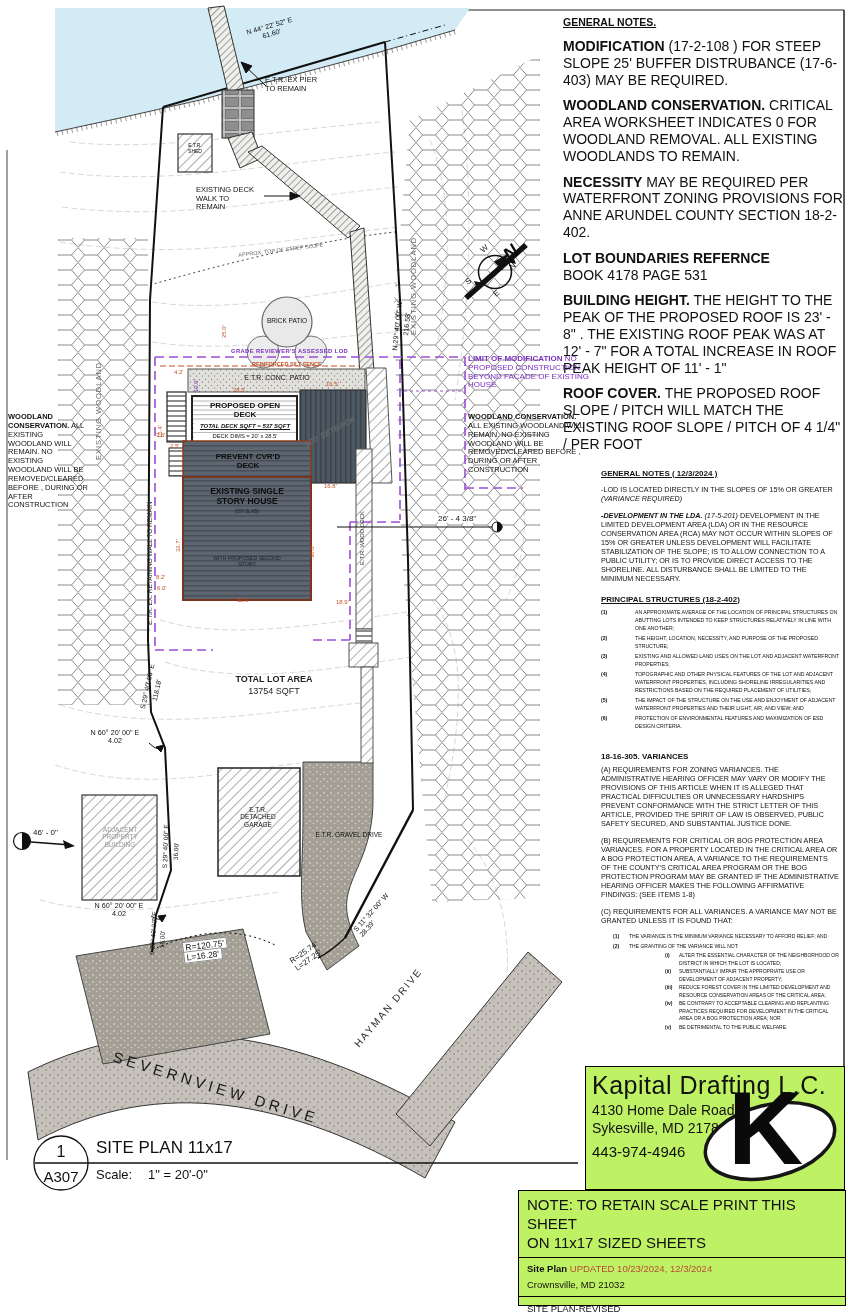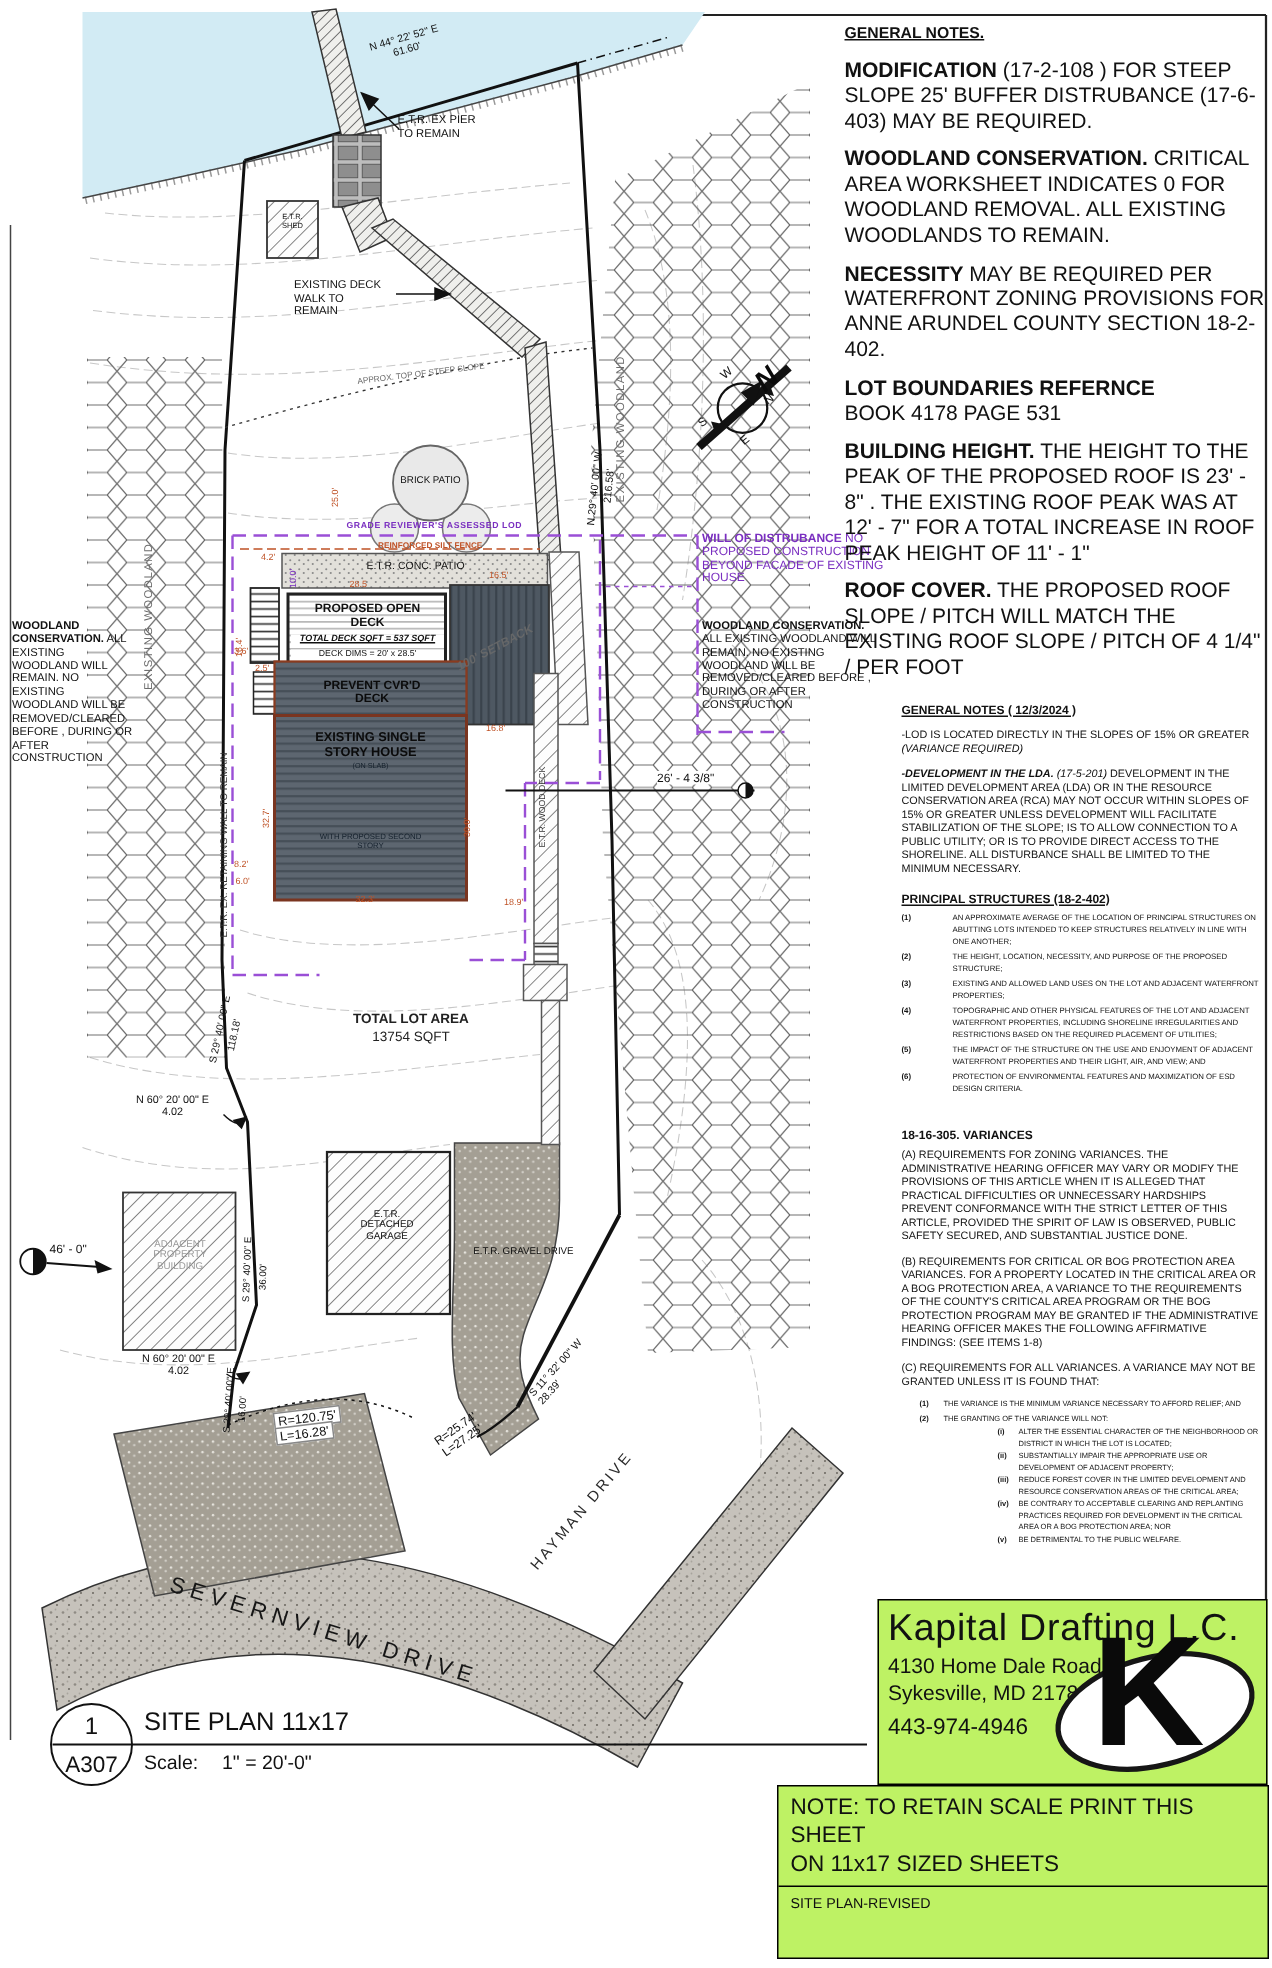--- a/index.html
+++ b/index.html
@@ -269,21 +269,21 @@
 DECK</div>
 <div class="lbl ctr b" style="left:197px;top:487px;width:100px;font-size:8.5px;color:#0b0b0b">EXISTING SINGLE
 STORY HOUSE</div>
 <div class="lbl ctr" style="left:217px;top:509px;width:60px;font-size:4.8px;color:#14202c">(ON SLAB)</div>
 <div class="lbl ctr" style="left:202px;top:556px;width:90px;font-size:5.2px;color:#14202c">WITH PROPOSED SECOND
 STORY</div>
 <div class="lbl rot gray b" style="left:303px;top:441px;font-size:8px;font-style:italic;transform:rotate(-28deg);opacity:.85">100' SETBACK</div>
 <div class="lbl rot" style="left:146px;top:625px;width:200px;font-size:6.5px;transform:rotate(-90deg);color:#333">E.T.R. EX. RETAINING WALL TO REMAIN</div>
 <div class="lbl rot" style="left:359px;top:565px;width:118px;font-size:5.8px;transform:rotate(-90deg);color:#333">E.T.R. WOOD DECK</div>
 
-<div class="lbl purple" style="left:468px;top:355px;width:134px;font-size:8px;line-height:1.1"><span class="b">WILL OF DISTRUBANCE</span><span> NO PROPOSED CONSTRUCTION BEYOND FACADE OF EXISTING HOUSE</span></div>
+<div class="lbl purple" style="left:468px;top:355px;width:134px;font-size:8px;line-height:1.1"><span class="b">LIMIT OF MODIFICATION</span><span> NO PROPOSED CONSTRUCTION BEYOND FACADE OF EXISTING HOUSE</span></div>
 <div class="lbl" style="left:468px;top:413px;width:116px;font-size:7.5px;line-height:1.18"><span class="b">WOODLAND CONSERVATION.</span><span> ALL EXISTING WOODLAND WILL REMAIN. NO EXISTING WOODLAND WILL BE REMOVED/CLEARED BEFORE , DURING OR AFTER CONSTRUCTION</span></div>
 <div class="lbl" style="left:8px;top:413px;width:80px;font-size:7.5px;line-height:1.18"><span class="b">WOODLAND CONSERVATION.</span><span> ALL EXISTING WOODLAND WILL REMAIN. NO EXISTING WOODLAND WILL BE REMOVED/CLEARED BEFORE , DURING OR AFTER CONSTRUCTION</span></div>
 
 <div class="lbl" style="left:438px;top:514px;font-size:8px;background:#fff">26' - 4 3/8"</div>
 <div class="lbl ctr b" style="left:218px;top:674px;width:112px;font-size:9px;color:#222">TOTAL LOT AREA</div>
 <div class="lbl ctr" style="left:218px;top:686px;width:112px;font-size:9px;color:#222">13754 SQFT</div>
 <div class="lbl rot" style="left:139px;top:708px;width:92px;font-size:6.8px;transform:rotate(-78deg)">S 29° 40' 00" E</div>
 <div class="lbl rot" style="left:151px;top:700px;width:50px;font-size:6.8px;transform:rotate(-78deg)">118.18'</div>
 
 <div class="lbl ctr" style="left:80px;top:729px;width:70px;font-size:7.2px"><span>N 60° 20' 00" E</span><br><span>4.02</span></div>
@@ -414,19 +414,25 @@
     <svg width="148" height="92" viewBox="0 0 148 92">
       <ellipse cx="76" cy="46" rx="66" ry="36" transform="rotate(-14 76 46)" fill="#fff" stroke="#161616" stroke-width="3.5"></ellipse>
     </svg>
     <div class="kletter">K</div>
   </div>
 </div>
 
 <div id="notebox" class="box" style="left:518px;top:1190px;width:326px;height:114px">
   <div class="r1" style="white-space:pre-line">NOTE: TO RETAIN SCALE PRINT THIS SHEET
 ON 11x17 SIZED SHEETS</div>
+  <div class="r2">
+    <span class="b">Site Plan</span>
+    <span> </span>
+    <span class="red">UPDATED 10/23/2024, 12/3/2024</span>
+    <div style="margin-top:5px">Crownsville, MD 21032</div>
+  </div>
   <div class="r3">
     <div>SITE PLAN-REVISED</div>
 
   </div>
 </div>
 
 </div>
 
 </body></html>

